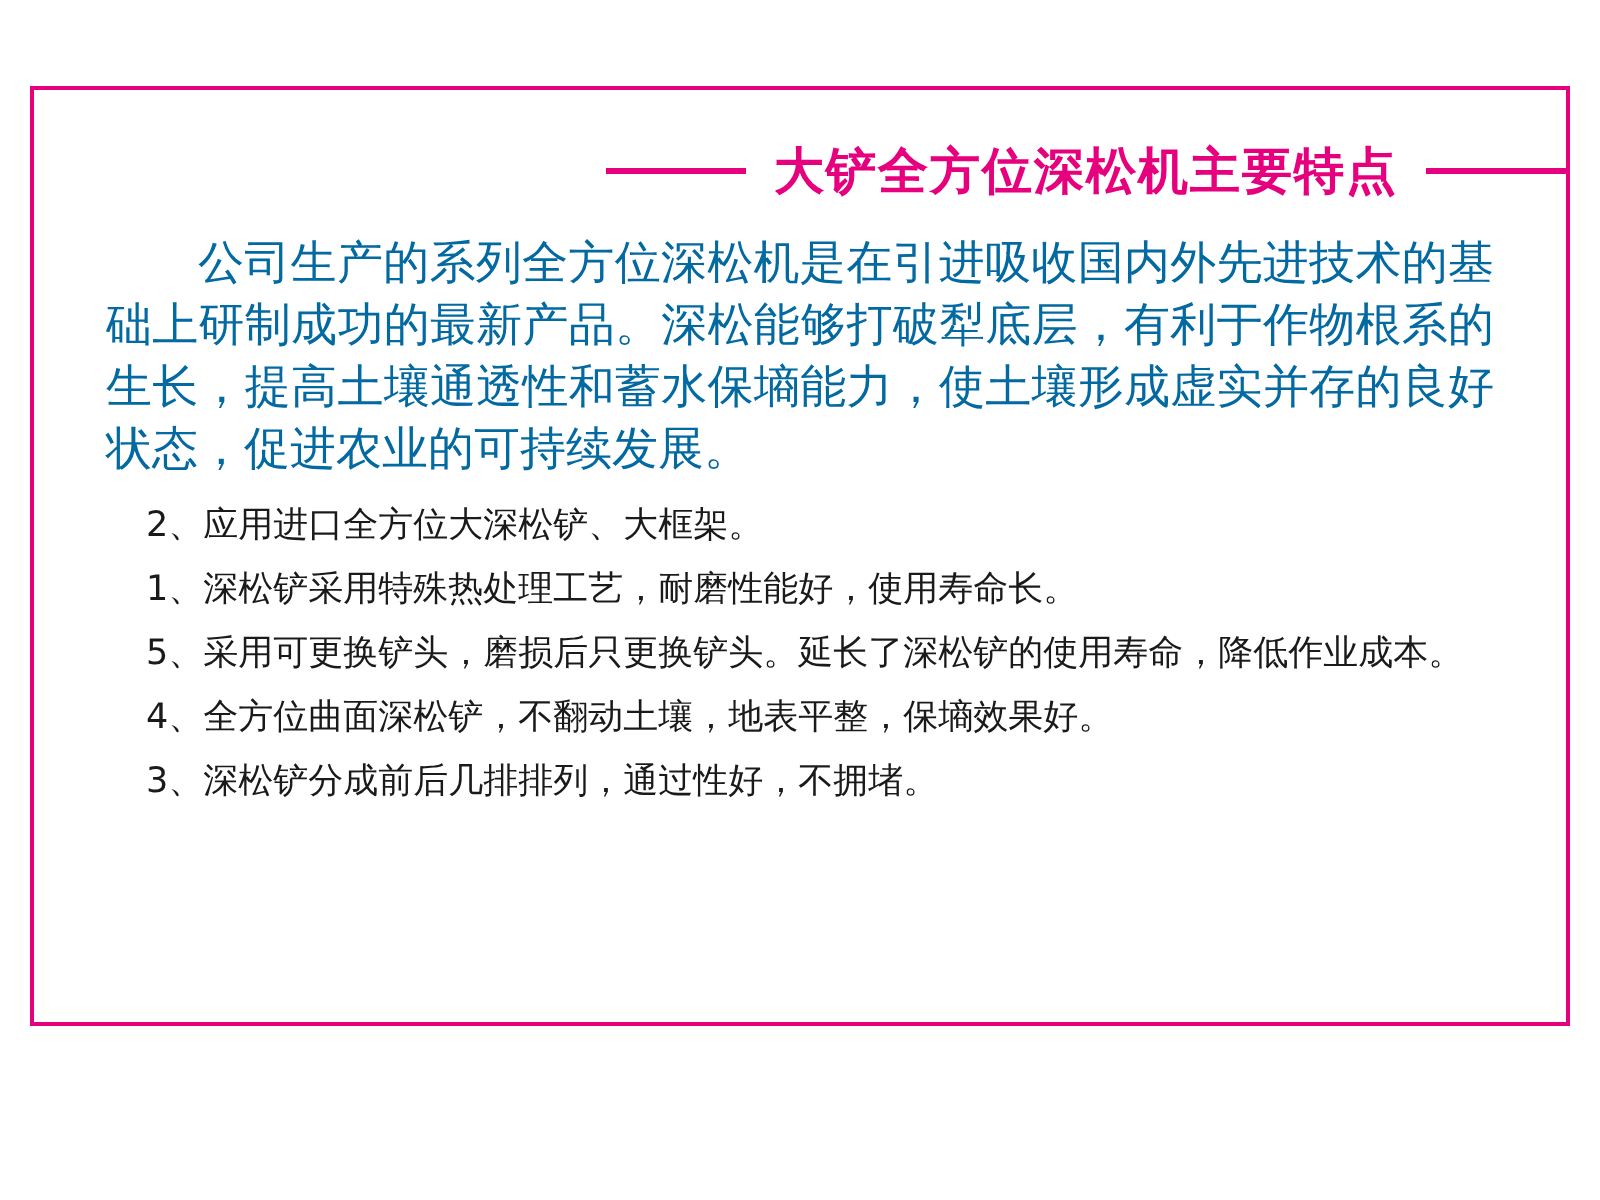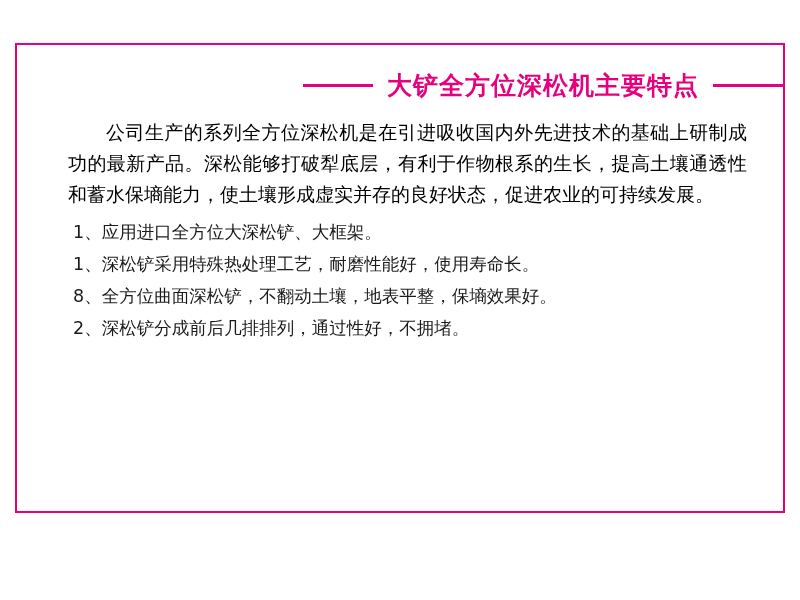--- a/index.html
+++ b/index.html
@@ -46,26 +46,26 @@
     white-space: nowrap;
     font-family: "DejaVu Sans", "Liberation Sans", sans-serif;
   }
   .body-area {
     position: absolute;
     left: 36px;
     right: 36px;
     top: 72px;
   }
   .para {
-    font-size: 19px;
+    font-size: 23px;
     line-height: 31px;
-    color: #000000;
+    color: #0369a1;
     text-indent: 2em;
     text-align: justify;
-    margin: 0 0 6px 15px;
+    margin: 0 0 6px 0;
   }
   .list {
     margin: 6px 0 0 0;
     padding: 0;
     list-style: none;
   }
   .list li {
     font-size: 17.5px;
     line-height: 32px;
     color: #1a1a1a;
@@ -80,20 +80,21 @@
 
   <div class="title-row">
     <span class="title-rule"></span>
     <span class="title-text">大铲全方位深松机主要特点</span>
     <span class="title-rule"></span>
   </div>
 
   <div class="body-area">
     <p class="para">公司生产的系列全方位深松机是在引进吸收国内外先进技术的基础上研制成功的最新产品。深松能够打破犁底层，有利于作物根系的生长，提高土壤通透性和蓄水保墒能力，使土壤形成虚实并存的良好状态，促进农业的可持续发展。</p>
     <ul class="list">
-      <li>1、应用进口全方位大深松铲、大框架。</li>
+      <li>2、应用进口全方位大深松铲、大框架。</li>
       <li>1、深松铲采用特殊热处理工艺，耐磨性能好，使用寿命长。</li>
-      <li>8、全方位曲面深松铲，不翻动土壤，地表平整，保墒效果好。</li>
-      <li>2、深松铲分成前后几排排列，通过性好，不拥堵。</li>
+      <li>5、采用可更换铲头，磨损后只更换铲头。延长了深松铲的使用寿命，降低作业成本。</li>
+      <li>4、全方位曲面深松铲，不翻动土壤，地表平整，保墒效果好。</li>
+      <li>3、深松铲分成前后几排排列，通过性好，不拥堵。</li>
     </ul>
   </div>
 
 </div>
 
 </body></html>

